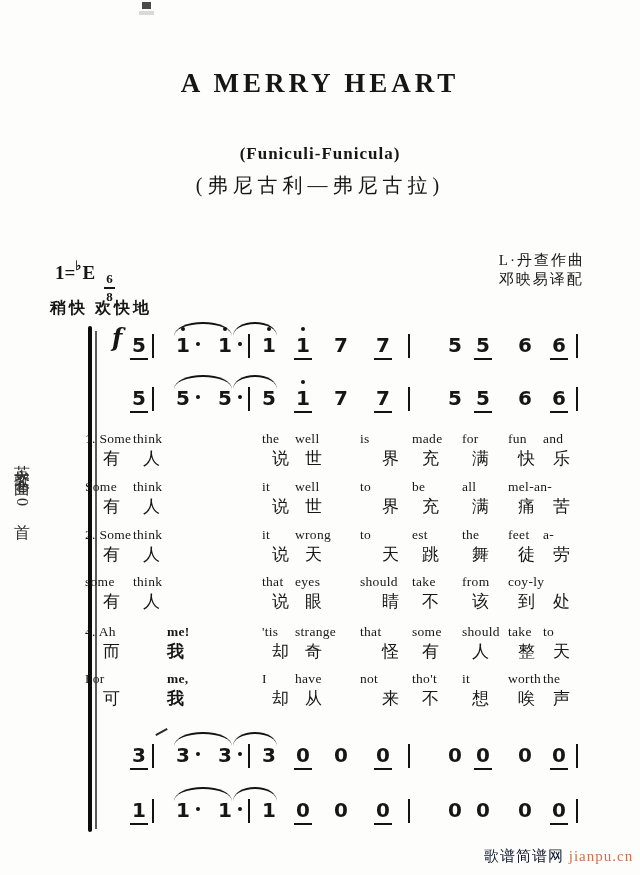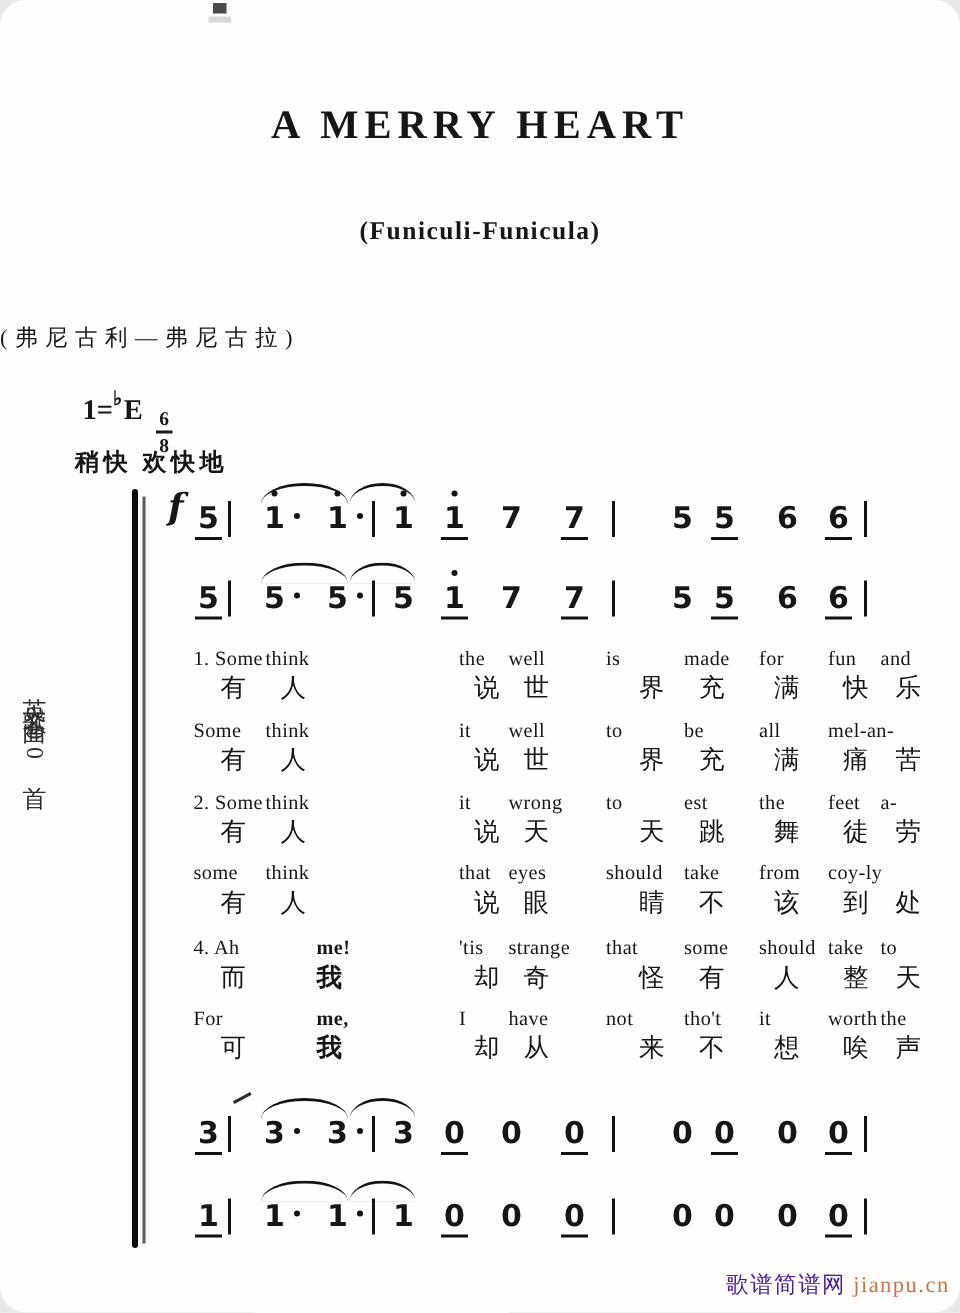--- a/index.html
+++ b/index.html
@@ -1,32 +1,32 @@
 <!DOCTYPE html>
 <html><head>
 <meta charset="utf-8">
 <style>
   html,body{margin:0;padding:0;background:#e8e8e8;}
   .page{position:relative;width:640px;height:875px;background:#fdfdfb;overflow:hidden;
-        font-family:"Liberation Serif",serif;color:#161616;border-radius:17px;}
+        font-family:"Liberation Serif",serif;color:#161616;}
 
   
   .art1{position:absolute;left:142px;top:2px;width:9px;height:7px;background:#4a4a4a;}
   .art2{position:absolute;left:139px;top:11px;width:15px;height:4px;background:#c9c9c9;opacity:.7;}
   .art3{position:absolute;left:155px;top:731px;width:13px;height:2px;background:#2a2a2a;transform:rotate(-28deg);}
 
   
   .title-en{position:absolute;top:68px;left:0;width:100%;text-align:center;
             font-size:27px;font-weight:bold;letter-spacing:4px;}
   .title-zh{position:absolute;top:102px;left:0;width:100%;text-align:center;
             font-size:29px;font-weight:bold;letter-spacing:13px;text-indent:13px;}
   .sub-en{position:absolute;top:144px;left:0;width:100%;text-align:center;
           font-size:17px;font-weight:bold;letter-spacing:1px;}
-  .sub-zh{position:absolute;top:172px;left:0;width:100%;text-align:left;
-          font-size:15px;letter-spacing:5px;margin-top:44px;}
+  .sub-zh{position:absolute;top:172px;left:0;width:100%;text-align:center;
+          font-size:20px;letter-spacing:5px;}
 
   
   .keysig{position:absolute;left:55px;top:258px;font-family:Liberation Serif, serif;
           font-size:19px;font-weight:bold;}
   .keysig .flat{font-size:13px;vertical-align:9px;margin:0 1px 0 0;}
   .meter{display:inline-flex;flex-direction:column;align-items:center;vertical-align:-4px;
          margin-left:9px;font-size:13px;line-height:1.05;}
   .meter .m-top{border-bottom:2px solid #161616;padding:0 2px 1px 2px;}
   .meter .m-bot{padding-top:1px;}
   .tempo{position:absolute;left:50px;top:298px;font-size:16px;font-weight:bold;letter-spacing:3px;}
@@ -52,21 +52,21 @@
                         border-radius:50%;background:#131313;}
   .music-line .note .ad{position:absolute;right:-10px;top:8px;width:4px;height:4px;
                         border-radius:50%;background:#131313;}
   .music-line .bar{position:absolute;top:0;width:2px;height:24px;background:#131313;}
   .music-line .dyn{position:absolute;top:-11px;font-family:"DejaVu Serif",serif;font-style:italic;
                    font-weight:bold;font-size:24px;}
   .music-line .arc{position:absolute;top:-12px;height:12px;border-top:2px solid #131313;
                    border-radius:100% 100% 0 0 / 200% 200% 0 0;}
 
   
-  .lyric-row{position:absolute;left:85px;width:505px;margin-left:44px;}
+  .lyric-row{position:absolute;left:85px;width:505px;}
   .lr1{top:430px;} .lr2{top:478px;} .lr3{top:526px;} .lr4{top:573px;} .lr5{top:623px;} .lr6{top:670px;}
   .lyric-row .en,.lyric-row .zh{display:grid;grid-template-columns:48px 129px 33px 65px 52px 50px 46px 35px 1fr;}
   .lyric-row .en{font-size:13.5px;line-height:17px;letter-spacing:.3px;}
   .lyric-row .zh{font-size:17px;line-height:22px;margin-top:1px;}
   .lyric-row .tk{white-space:nowrap;}
   .zh .tk{padding-left:10px;}
   .zh .tk:nth-child(1){padding-left:18px;}
   .zh .tk:nth-child(5){padding-left:22px;}
   .lr5 .tk:nth-child(2),.lr6 .tk:nth-child(2){padding-left:34px;font-weight:bold;}
 
@@ -87,20 +87,24 @@
   <div class="sub-zh">(弗尼古利—弗尼古拉)</div>
 
   <div class="keysig">
     <span>1=</span><span class="flat">♭</span><span>E</span><span class="meter">
         <span class="m-top">6</span>
         <span class="m-bot">8</span>
       </span>
   </div>
   <div class="tempo">稍快  欢快地</div>
 
+  <div class="credits">
+    <div>L·丹查作曲</div>
+    <div>邓映易译配</div>
+  </div>
 
   <div class="side-label">英文歌曲300首</div>
 
   <div class="bracket-thick"></div>
   <div class="bracket-thin"></div>
 
   <div class="music-line ml1">
       <span class="dyn" style="left: 112px;">f</span>
       <span class="note" style="left: 132px;">5<i class="ul"></i></span>
       <span class="bar" style="left: 152px;"></span>
@@ -316,17 +320,17 @@
       <span class="note" style="left: 448px;">0</span>
       <span class="note" style="left: 476px;">0</span>
       <span class="note" style="left: 518px;">0</span>
       <span class="note" style="left: 552px;">0<i class="ul"></i></span>
       <span class="bar" style="left: 576px;"></span>
       <span class="arc" style="left: 174px; width: 58px;"></span>
       <span class="arc" style="left: 233px; width: 44px;"></span>
     </div>
 
   <div class="watermark">
-    <span style="color: #4c1d95;">歌谱简谱网</span>
+    <span style="color: #0f172a;">歌谱简谱网</span>
     <span style="color: rgb(200, 116, 77);">jianpu.cn</span>
   </div>
 
 </div>
 
 </body></html>

